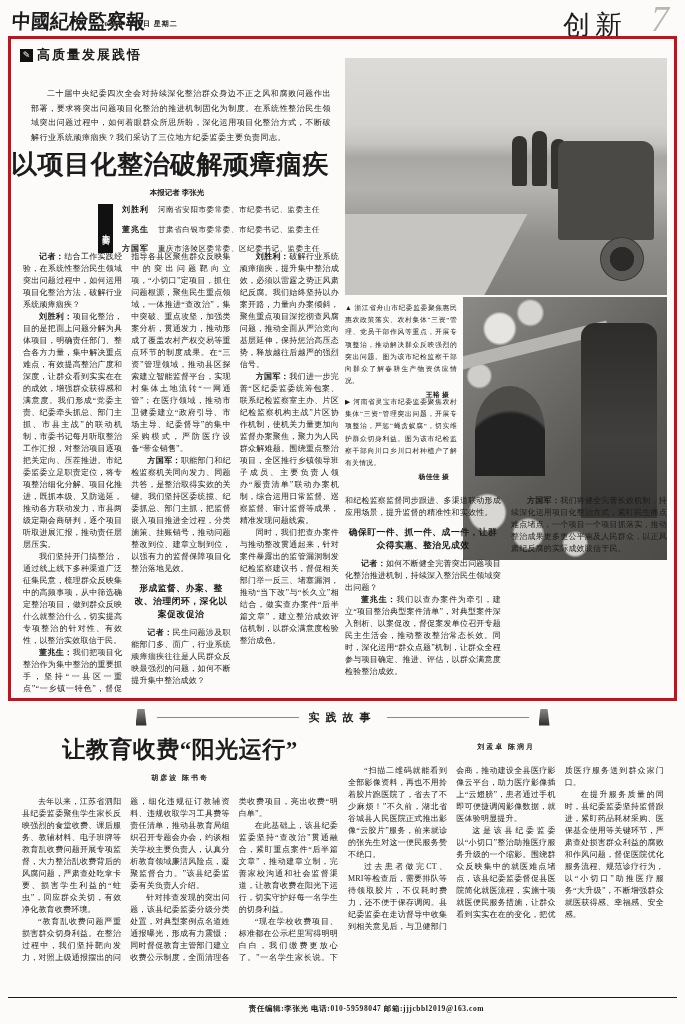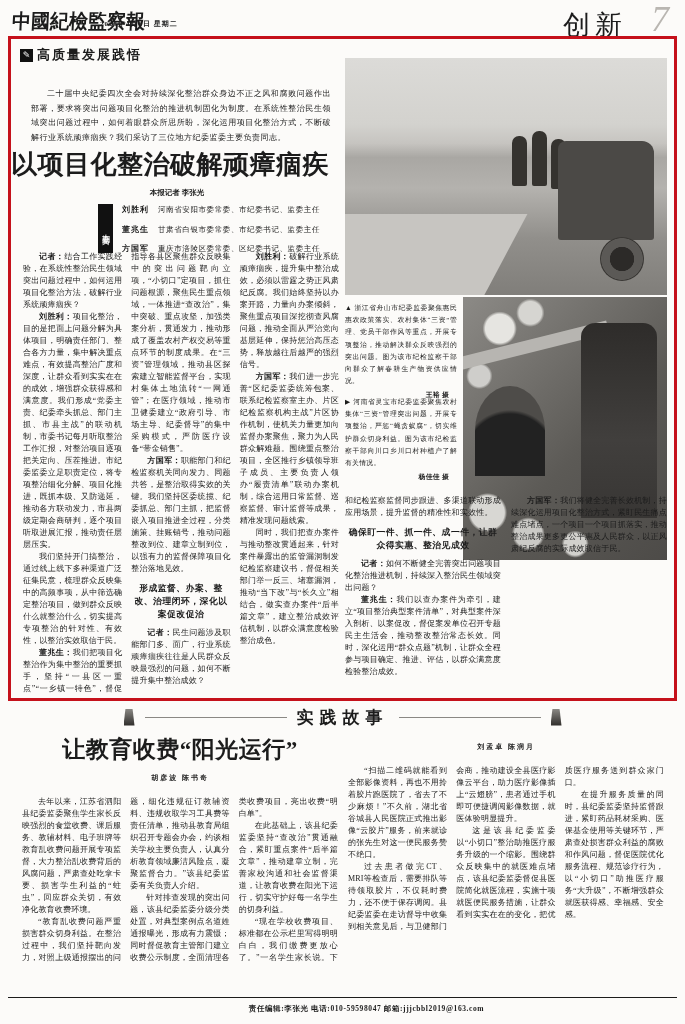--- a/index.html
+++ b/index.html
@@ -67,21 +67,21 @@
   .flow p.cont{text-indent:0;}
   .flow b{letter-spacing:.3px;}
   .left-flow{left:12px;top:212px;width:316px;height:446px;column-count:3;column-gap:9px;}
   .right-flow{left:334px;top:456px;width:322px;height:202px;column-count:2;column-gap:10px;}
   
   .divider{position:absolute;left:8px;top:705px;width:669px;height:24px;display:flex;
            align-items:center;justify-content:center;gap:10px;}
   .divider .ln{width:142px;border-top:1px solid #8a8884;}
   .divider .pin{width:11px;height:17px;background:linear-gradient(180deg,#8a8884,#2e2c2a);
                 clip-path:polygon(18% 0,82% 0,100% 100%,0 100%);}
-  .divider .tx{font-size:17px;font-weight:bold;letter-spacing:6px;}
+  .divider .tx{font-size:11px;font-weight:bold;letter-spacing:6px;}
   
   .story{position:absolute;top:734px;width:316px;}
   .story-left{left:22px;} .story-right{left:348px;}
   .story .title{text-align:center;font-size:23px;font-weight:bold;letter-spacing:.5px;white-space:nowrap;}
   .story .sbyline{text-align:center;font-size:7px;font-weight:bold;margin-top:8px;letter-spacing:2px;}
   .story .flow{position:relative;margin-top:13px;height:178px;column-count:3;column-gap:9px;}
   
   .footer-line{position:absolute;left:8px;top:997px;width:669px;border-top:1.5px solid #1c1c1c;}
   .footer{position:absolute;left:0;top:1004px;width:685px;text-align:center;font-size:7.5px;
           font-weight:bold;letter-spacing:.6px;padding-left:24px;}

